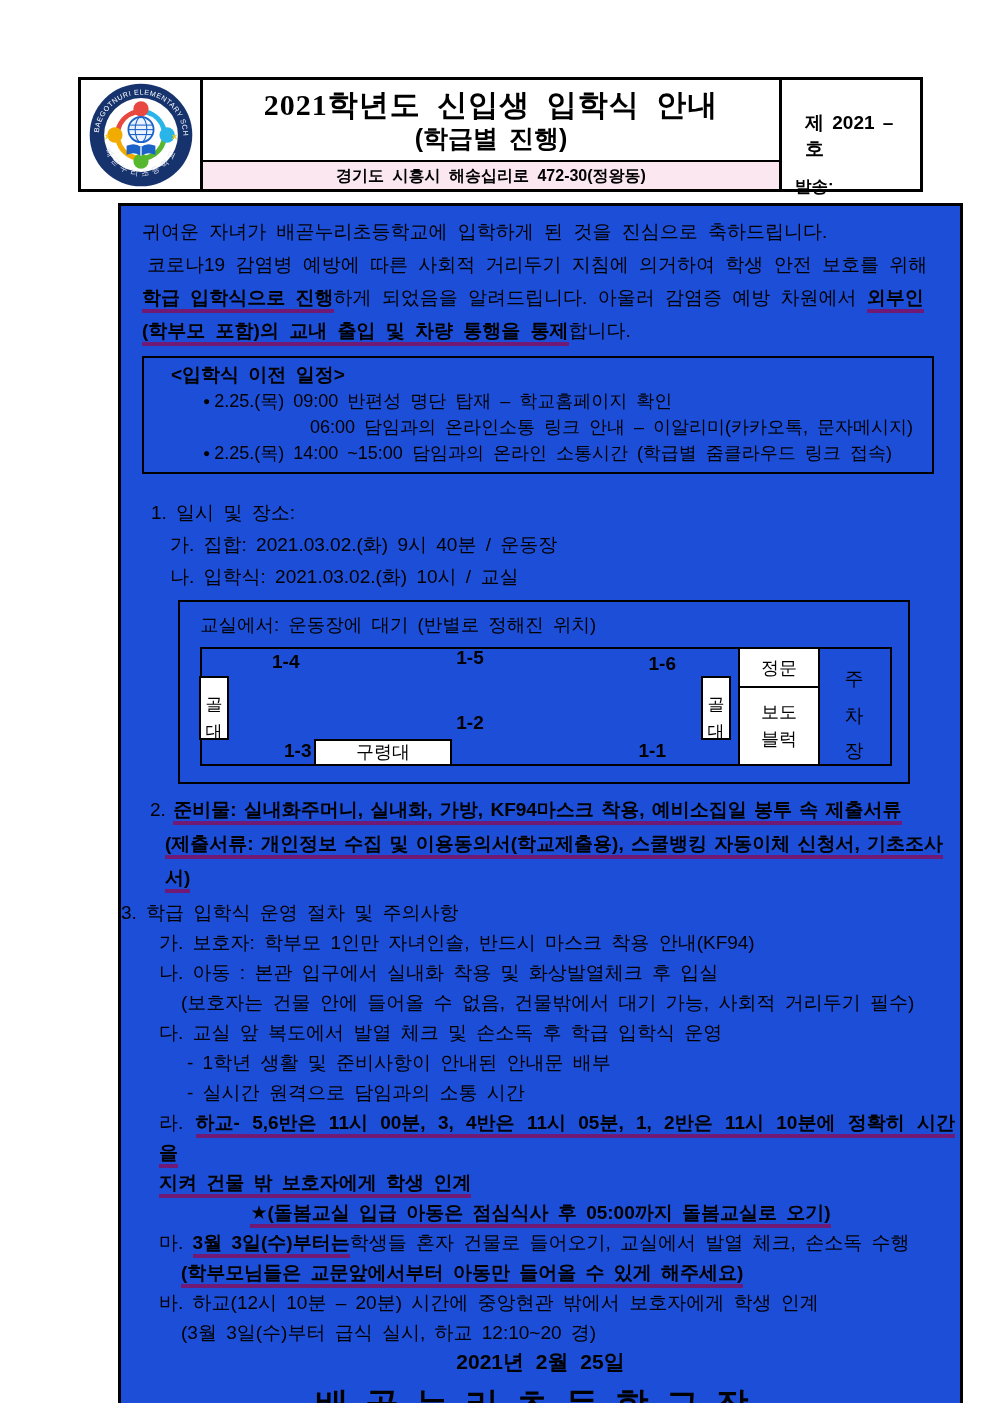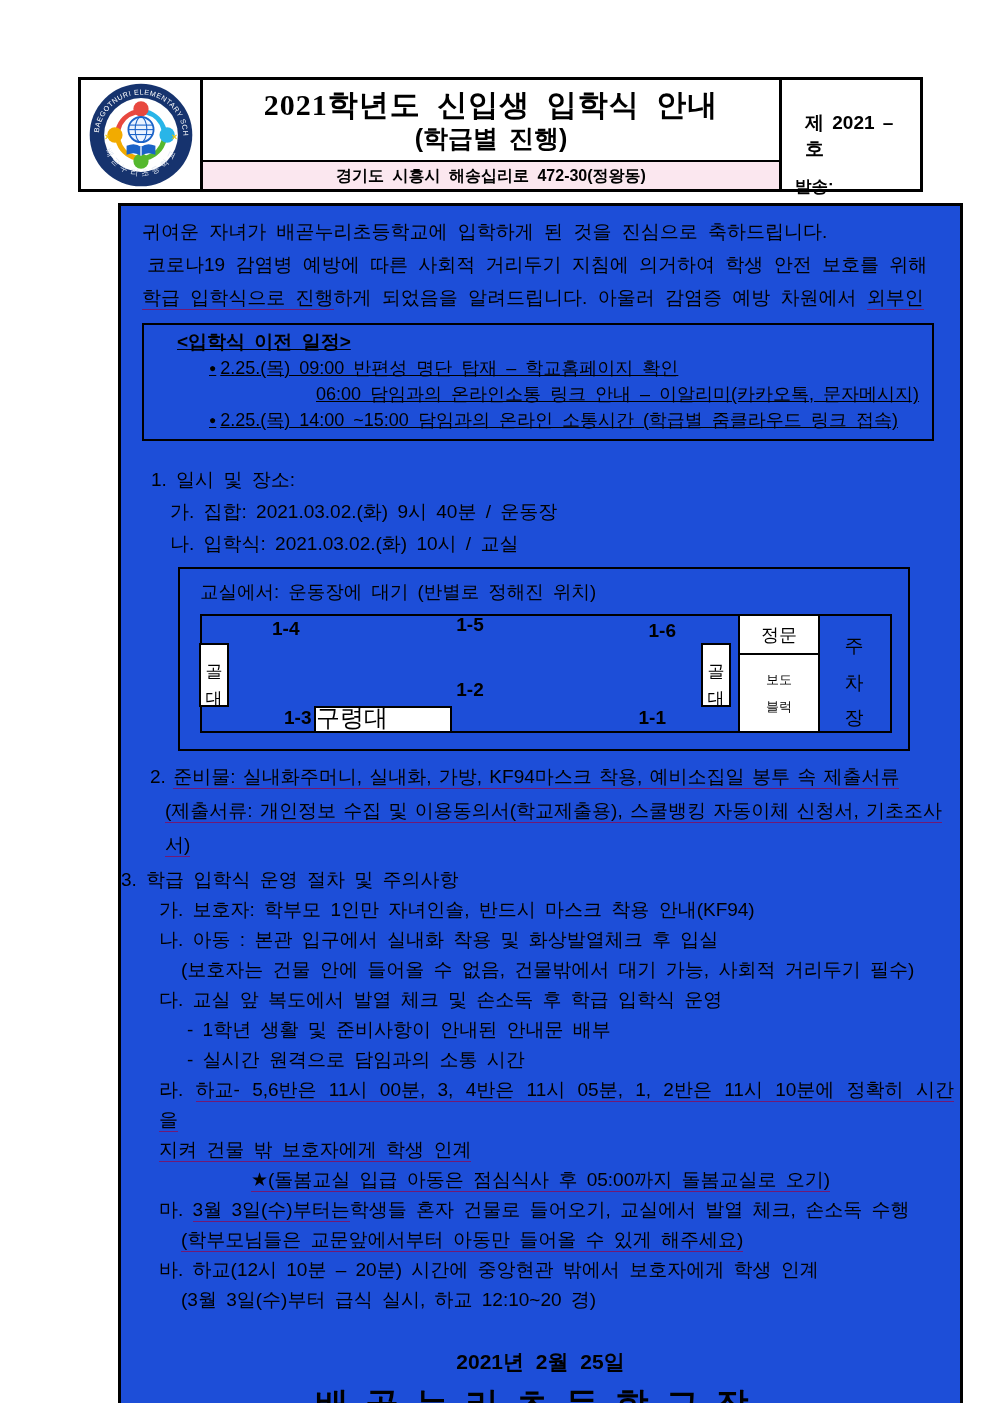--- a/index.html
+++ b/index.html
@@ -33,27 +33,27 @@
     text-align:center;font-weight:bold;font-size:16px;height:29px;line-height:27px;word-spacing:4px;
   }
   .doc-cell{width:138px;font-weight:bold;padding:30px 4px 0 13px;}
   .doc-no{font-size:19px;line-height:26px;word-spacing:3px;padding-left:10px;}
   .doc-sent{font-size:16.5px;line-height:24px;margin-top:12px;}
   
   .main-box{
     position:absolute;left:78px;top:203px;width:845px;height:1235px;
     border:3px solid #000;background:#1d4ed8;font-size:19px;overflow:hidden;margin-left:40px;
   }
-  .bu{font-weight:normal;border-bottom:1px solid #701a75;padding-bottom:1px;}
+  .bu{font-weight:bold;border-bottom:4px solid #701a75;padding-bottom:1px;}
   .intro{padding:9px 18px 0 21px;line-height:33px;word-spacing:5px;}
   .intro .ind{padding-left:5px;}
   
   .sched{
     margin:9px 0 0 21px;width:792px;border:2px solid #000;
-    padding:4px 10px 6px 16px;font-size:18px;line-height:26px;word-spacing:4px;text-decoration:underline;
+    padding:4px 10px 6px 10px;font-size:18px;line-height:26px;word-spacing:4px;
   }
   .sched-title{font-weight:bold;padding-left:17px;font-size:19px;}
   .sched-row{padding-left:49px;}
   .sched-row .blt{font-size:12px;vertical-align:2px;padding-right:4px;}
   .sched-row.cont{padding-left:156px;}
   
   .sec1{margin-top:23px;line-height:32px;word-spacing:4px;}
   .sec1 .h{padding-left:30px;}
   .sec1 .it{padding-left:49px;}
   
@@ -64,28 +64,28 @@
   .z14{left:70px;top:2px;} .z15{left:0;right:0;top:-2px;text-align:center;} .z16{right:62px;top:4px;}
   .z13{left:82px;bottom:2px;} .z12{left:0;right:0;bottom:30px;text-align:center;} .z11{right:72px;bottom:2px;}
   .goal{
     position:absolute;width:30px;height:64px;border:2px solid #000;background:#fff;
     top:27px;display:flex;align-items:center;justify-content:center;
     writing-mode:vertical-rl;text-orientation:upright;font-size:17px;letter-spacing:9px;text-indent:6px;
   }
   .goal.gl{left:-3px;} .goal.gr{left:499px;}
   .podium{
     position:absolute;left:112px;bottom:-2px;width:138px;height:27px;border:2px solid #000;
-    background:#fff;text-align:left;font-size:24px;line-height:23px;font-family:Liberation Mono, monospace;
+    background:#fff;text-align:center;font-size:18px;line-height:23px;
   }
   .gatecol{
     position:absolute;left:558px;top:45px;width:82px;height:119px;border:2px solid #000;
     display:flex;flex-direction:column;background:#fff;
   }
   .gate{height:39px;border-bottom:2px solid #000;display:flex;align-items:center;justify-content:center;font-size:18px;}
-  .sidewalk{flex:1;display:flex;flex-direction:column;align-items:center;justify-content:center;font-size:13px;line-height:27px;}
+  .sidewalk{flex:1;display:flex;flex-direction:column;align-items:center;justify-content:center;font-size:18px;line-height:27px;}
   .parkcol{
     position:absolute;left:638px;top:45px;width:74px;height:119px;border:2px solid #000;border-left:none;
     display:flex;align-items:center;justify-content:center;
     writing-mode:vertical-rl;text-orientation:upright;font-size:19px;letter-spacing:16px;text-indent:8px;
   }
   
   .sec2{margin-top:9px;line-height:34px;word-spacing:2px;font-size:19px;}
   .sec2 .r1{padding-left:29px;}
   .sec2 .r2{padding-left:44px;}
   
@@ -162,20 +162,21 @@
       <div class="doc-sent">발송: 2021.02.25.</div>
     </div>
   </div>
 
   <div class="main-box">
 
     <div class="intro">
       <div>귀여운 자녀가 배곧누리초등학교에 입학하게 된 것을 진심으로 축하드립니다.</div>
       <div class="ind">코로나19 감염병 예방에 따른 사회적 거리두기 지침에 의거하여 학생 안전 보호를 위해</div>
       <div><span class="bu">학급 입학식으로 진행</span><span>하게 되었음을 알려드립니다. 아울러 감염증 예방 차원에서 </span><span class="bu">외부인</span></div>
+      <div><span class="bu">(학부모 포함)의 교내 출입 및 차량 통행을 통제</span><span>합니다.</span></div>
     </div>
 
     <div class="sched">
       <div class="sched-title">&lt;입학식 이전 일정&gt;</div>
       <div class="sched-row"><span class="blt">●</span><span>2.25.(목) 09:00 반편성 명단 탑재 – 학교홈페이지 확인</span></div>
       <div class="sched-row cont"><span>06:00   담임과의 온라인소통 링크 안내 – 이알리미(카카오톡, 문자메시지)</span></div>
       <div class="sched-row"><span class="blt">●</span><span>2.25.(목) 14:00 ~15:00 담임과의 온라인 소통시간 (학급별 줌클라우드 링크 접속)</span></div>
     </div>
 
     <div class="sec1">

